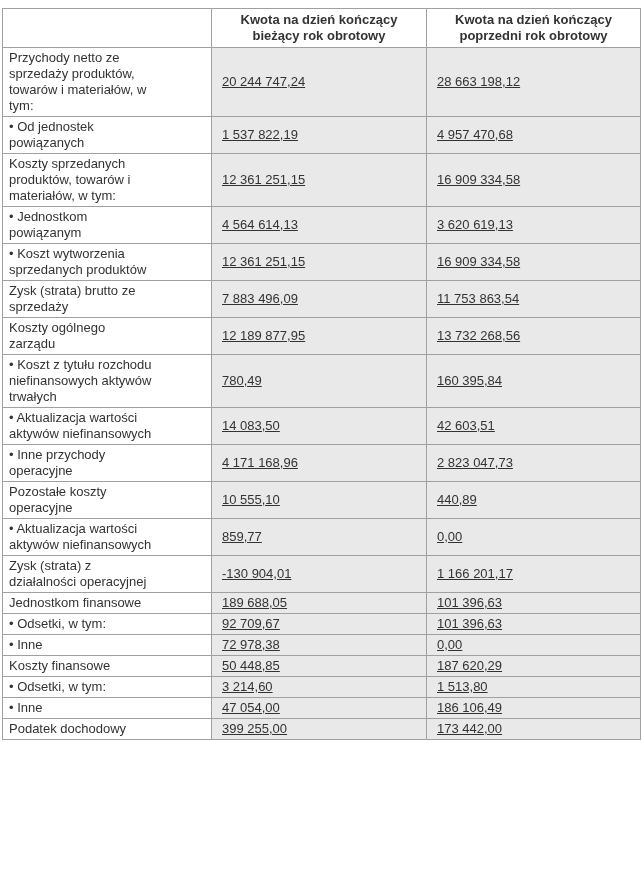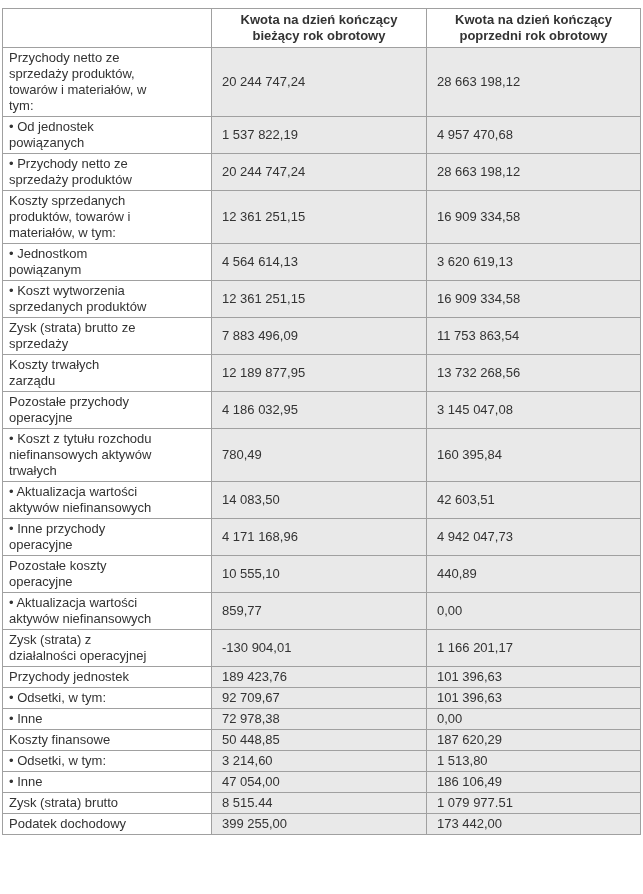--- a/index.html
+++ b/index.html
@@ -45,20 +45,21 @@
     text-align: left;
     padding: 2px 4px 2px 6px;
     white-space: pre-line;
     margin-top: 36px;
   }
   td.value-cell {
     background: #e9e9e9;
     text-align: left;
     padding: 2px 6px 2px 10px;
     white-space: nowrap;
+    text-decoration: underline;
   }
 </style>
 </head>
 <body>
 
 <div class="page">
   <table class="fin-table">
     <colgroup>
       <col class="c-label">
       <col class="c-val1">
@@ -82,26 +83,20 @@
         <td class="value-cell">20 244 747,24</td>
         <td class="value-cell">28 663 198,12</td>
       </tr>
       <tr>
         <td class="label-cell">• Od jednostek
 powiązanych</td>
         <td class="value-cell">1 537 822,19</td>
         <td class="value-cell">4 957 470,68</td>
       </tr>
       <tr>
-        <td class="label-cell">• Przychody netto ze
-sprzedaży produktów</td>
-        <td class="value-cell">20 244 747,24</td>
-        <td class="value-cell">28 663 198,12</td>
-      </tr>
-      <tr>
         <td class="label-cell">Koszty sprzedanych
 produktów, towarów i
 materiałów, w tym:</td>
         <td class="value-cell">12 361 251,15</td>
         <td class="value-cell">16 909 334,58</td>
       </tr>
       <tr>
         <td class="label-cell">• Jednostkom
 powiązanym</td>
         <td class="value-cell">4 564 614,13</td>
@@ -113,71 +108,65 @@
         <td class="value-cell">12 361 251,15</td>
         <td class="value-cell">16 909 334,58</td>
       </tr>
       <tr>
         <td class="label-cell">Zysk (strata) brutto ze
 sprzedaży</td>
         <td class="value-cell">7 883 496,09</td>
         <td class="value-cell">11 753 863,54</td>
       </tr>
       <tr>
-        <td class="label-cell">Koszty trwałych
+        <td class="label-cell">Koszty ogólnego
 zarządu</td>
         <td class="value-cell">12 189 877,95</td>
         <td class="value-cell">13 732 268,56</td>
-      </tr>
-      <tr>
-        <td class="label-cell">Pozostałe przychody
-operacyjne</td>
-        <td class="value-cell">4 186 032,95</td>
-        <td class="value-cell">3 145 047,08</td>
       </tr>
       <tr>
         <td class="label-cell">• Koszt z tytułu rozchodu
 niefinansowych aktywów
 trwałych</td>
         <td class="value-cell">780,49</td>
         <td class="value-cell">160 395,84</td>
       </tr>
       <tr>
         <td class="label-cell">• Aktualizacja wartości
 aktywów niefinansowych</td>
         <td class="value-cell">14 083,50</td>
         <td class="value-cell">42 603,51</td>
       </tr>
       <tr>
         <td class="label-cell">• Inne przychody
 operacyjne</td>
         <td class="value-cell">4 171 168,96</td>
-        <td class="value-cell">4 942 047,73</td>
+        <td class="value-cell">2 823 047,73</td>
       </tr>
       <tr>
         <td class="label-cell">Pozostałe koszty
 operacyjne</td>
         <td class="value-cell">10 555,10</td>
         <td class="value-cell">440,89</td>
       </tr>
       <tr>
         <td class="label-cell">• Aktualizacja wartości
 aktywów niefinansowych</td>
         <td class="value-cell">859,77</td>
         <td class="value-cell">0,00</td>
       </tr>
       <tr>
         <td class="label-cell">Zysk (strata) z
 działalności operacyjnej</td>
         <td class="value-cell">-130 904,01</td>
         <td class="value-cell">1 166 201,17</td>
       </tr>
       <tr>
-        <td class="label-cell">Przychody jednostek</td>
-        <td class="value-cell">189 423,76</td>
+        <td class="label-cell">Jednostkom finansowe</td>
+        <td class="value-cell">189 688,05</td>
         <td class="value-cell">101 396,63</td>
       </tr>
       <tr>
         <td class="label-cell">• Odsetki, w tym:</td>
         <td class="value-cell">92 709,67</td>
         <td class="value-cell">101 396,63</td>
       </tr>
       <tr>
         <td class="label-cell">• Inne</td>
         <td class="value-cell">72 978,38</td>
@@ -190,25 +179,20 @@
       </tr>
       <tr>
         <td class="label-cell">• Odsetki, w tym:</td>
         <td class="value-cell">3 214,60</td>
         <td class="value-cell">1 513,80</td>
       </tr>
       <tr>
         <td class="label-cell">• Inne</td>
         <td class="value-cell">47 054,00</td>
         <td class="value-cell">186 106,49</td>
-      </tr>
-      <tr>
-        <td class="label-cell">Zysk (strata) brutto</td>
-        <td class="value-cell">8 515.44</td>
-        <td class="value-cell">1 079 977.51</td>
       </tr>
       <tr>
         <td class="label-cell">Podatek dochodowy</td>
         <td class="value-cell">399 255,00</td>
         <td class="value-cell">173 442,00</td>
       </tr>
 
     </tbody>
   </table>
 </div>

